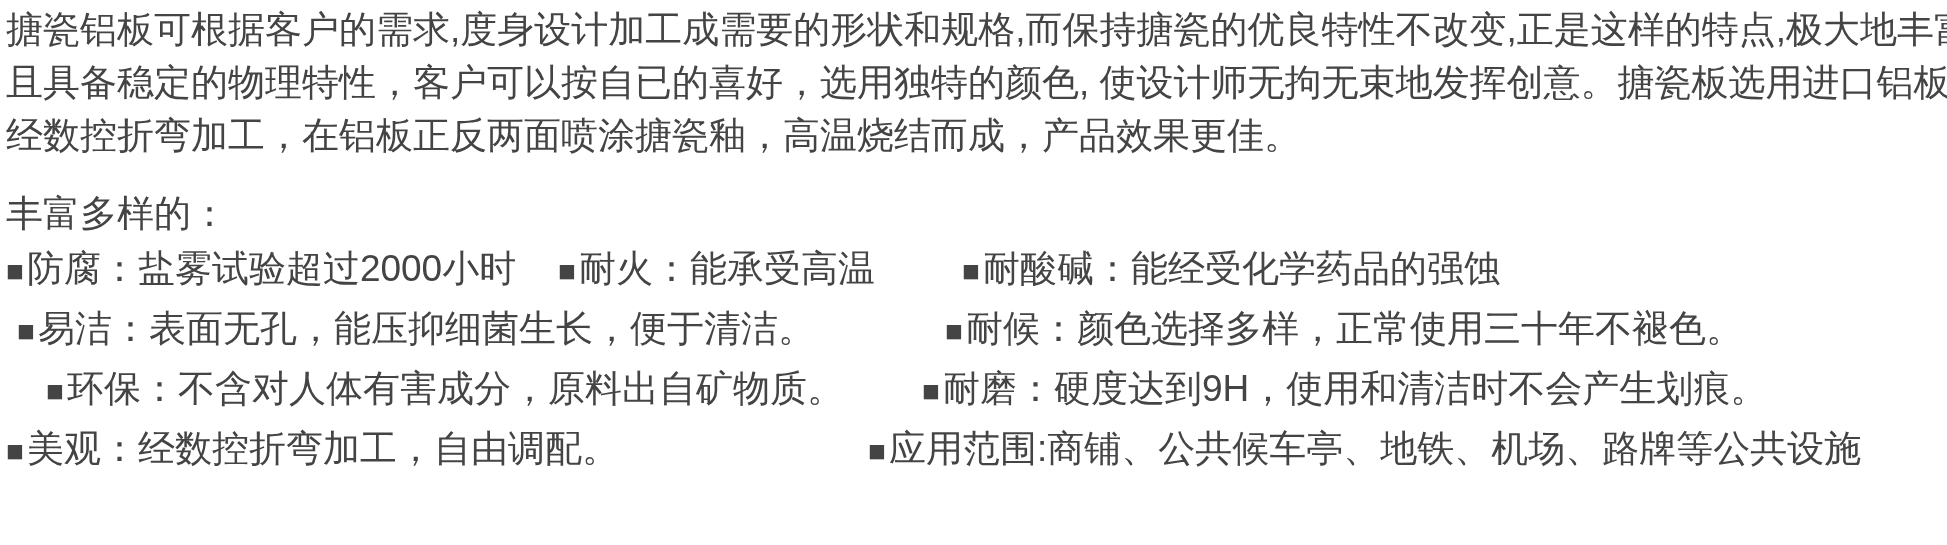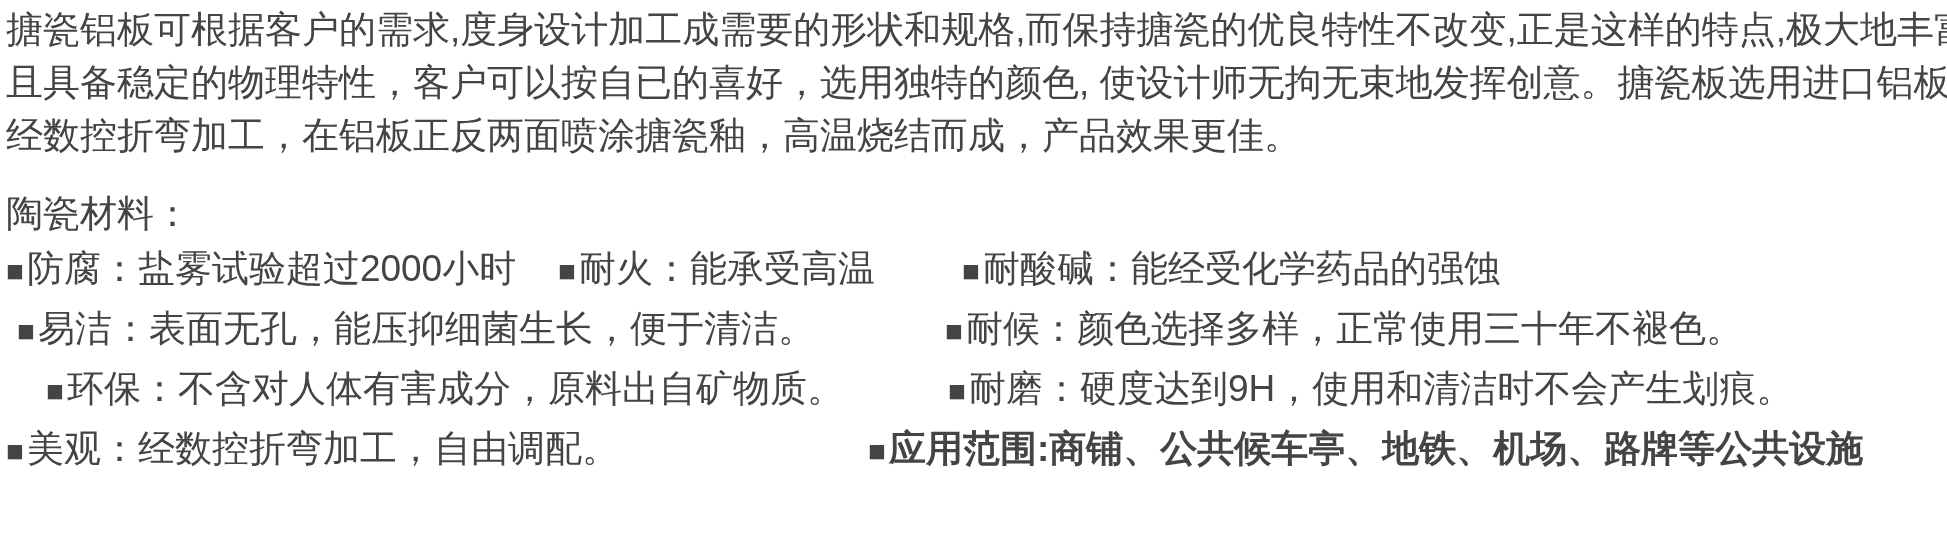--- a/index.html
+++ b/index.html
@@ -36,35 +36,35 @@
     white-space: nowrap;
   }
   .bullet {
     display: inline-block;
     font-size: 0.8em;
     margin-right: 3px;
   }
   
   .p00 { left: 0; }   .p01 { left: 552px; } .p02 { left: 956px; }
   .p10 { left: 11px; }   .p11 { left: 939px; }
-  .p20 { left: 0; margin-left: 40px; }   .p21 { left: 942px; text-align: right; }
-  .p30 { left: 0; }   .p31 { left: 862px; font-weight: bold; }
+  .p20 { left: 0; margin-left: 40px; }   .p21 { left: 916px; text-align: right; }
+  .p30 { left: 0; }   .p31 { left: 862px; }
 </style>
 </head>
 <body>
 
 <div class="doc">
 
   <div class="intro">
     <div class="line">搪瓷铝板可根据客户的需求,度身设计加工成需要的形状和规格,而保持搪瓷的优良特性不改变,正是这样的特点,极大地丰富</div>
     <div class="line">且具备稳定的物理特性，客户可以按自已的喜好，选用独特的颜色, 使设计师无拘无束地发挥创意。搪瓷板选用进口铝板，</div>
     <div class="line">经数控折弯加工，在铝板正反两面喷涂搪瓷釉，高温烧结而成，产品效果更佳。</div>
   </div>
 
-  <div class="heading">陶瓷材料：</div>
+  <div class="heading">丰富多样的：</div>
 
   <div class="rows">
 
     <div class="row">
       <span class="item p00"><span class="bullet">■</span><span>防腐：盐雾试验超过2000小时</span></span>
       <span class="item p01"><span class="bullet">■</span><span>耐火：能承受高温</span></span>
       <span class="item p02"><span class="bullet">■</span><span>耐酸碱：能经受化学药品的强蚀</span></span>
     </div>
 
     <div class="row">

